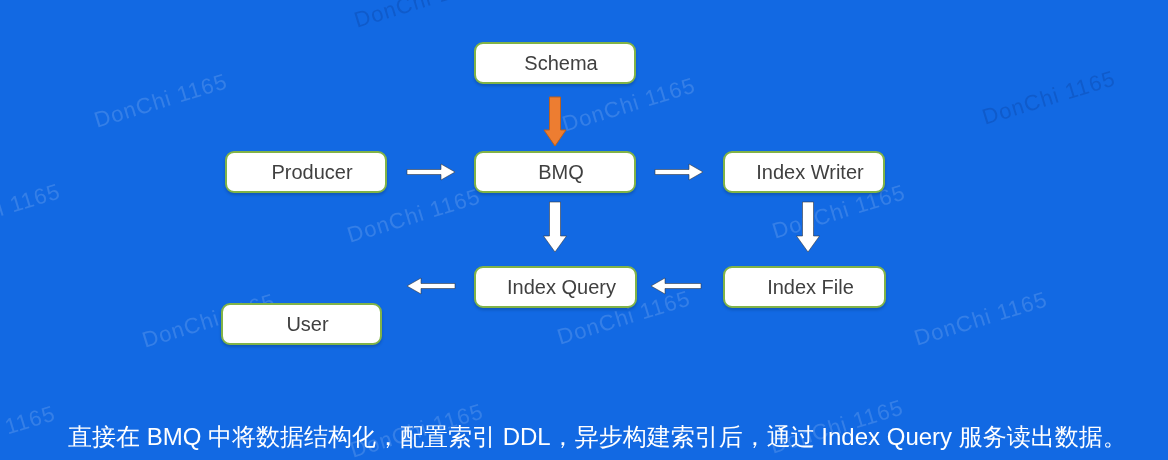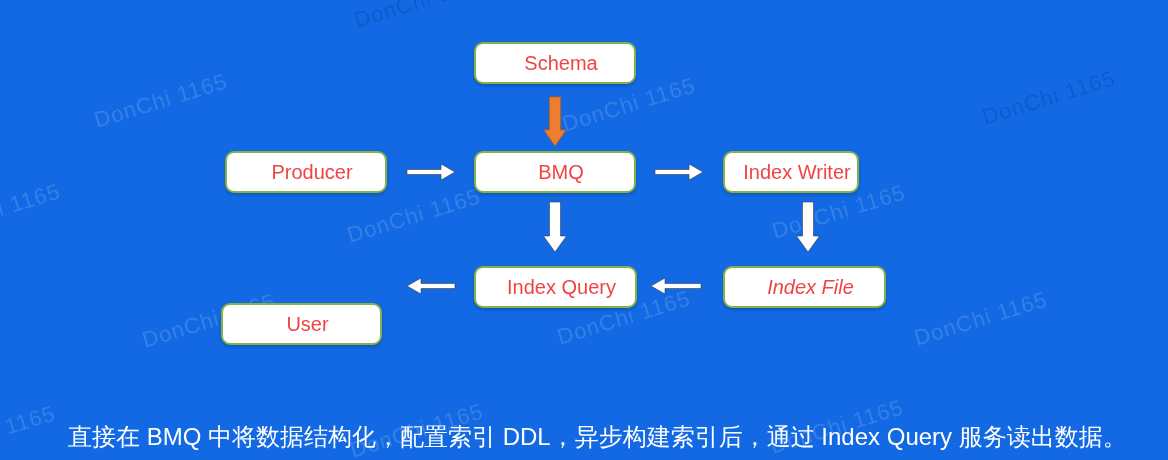--- a/index.html
+++ b/index.html
@@ -10,32 +10,32 @@
     overflow:hidden;
     font-family:"Liberation Sans", sans-serif;
   }
   .node{
     position:absolute;
     background:#FFFFFF;
     border:2px solid #81B347;
     border-radius:9px;
     box-sizing:border-box;
     display:flex;align-items:center;justify-content:center;
-    font-size:20px;color:#ef4444;
+    font-size:20px;color:#404040;
     box-shadow:0 2px 3px rgba(0,0,0,0.18);
     z-index:3;
     padding-left:12px;
   }
   .node-schema{left:474px;top:42px;width:162px;height:42px;}
   .node-producer{left:225px;top:151px;width:162px;height:42px;}
   .node-bmq{left:474px;top:151px;width:162px;height:42px;}
-  .node-index-writer{left:723px;top:151px;width:136px;height:42px;}
+  .node-index-writer{left:723px;top:151px;width:162px;height:42px;}
   .node-user{left:221px;top:266px;width:161px;height:42px;margin-top:37px;}
   .node-index-query{left:474px;top:266px;width:163px;height:42px;}
-  .node-index-file{left:723px;top:266px;width:163px;height:42px;font-style:italic;}
+  .node-index-file{left:723px;top:266px;width:163px;height:42px;}
   .arrows{position:absolute;left:0;top:0;z-index:2;}
   .caption{
     position:absolute;
     left:40px;top:421px;width:1128px;
     font-size:24px;color:#FFFFFF;
     white-space:nowrap;
     z-index:4;
     margin-left:28px;
   }
   .wm{

